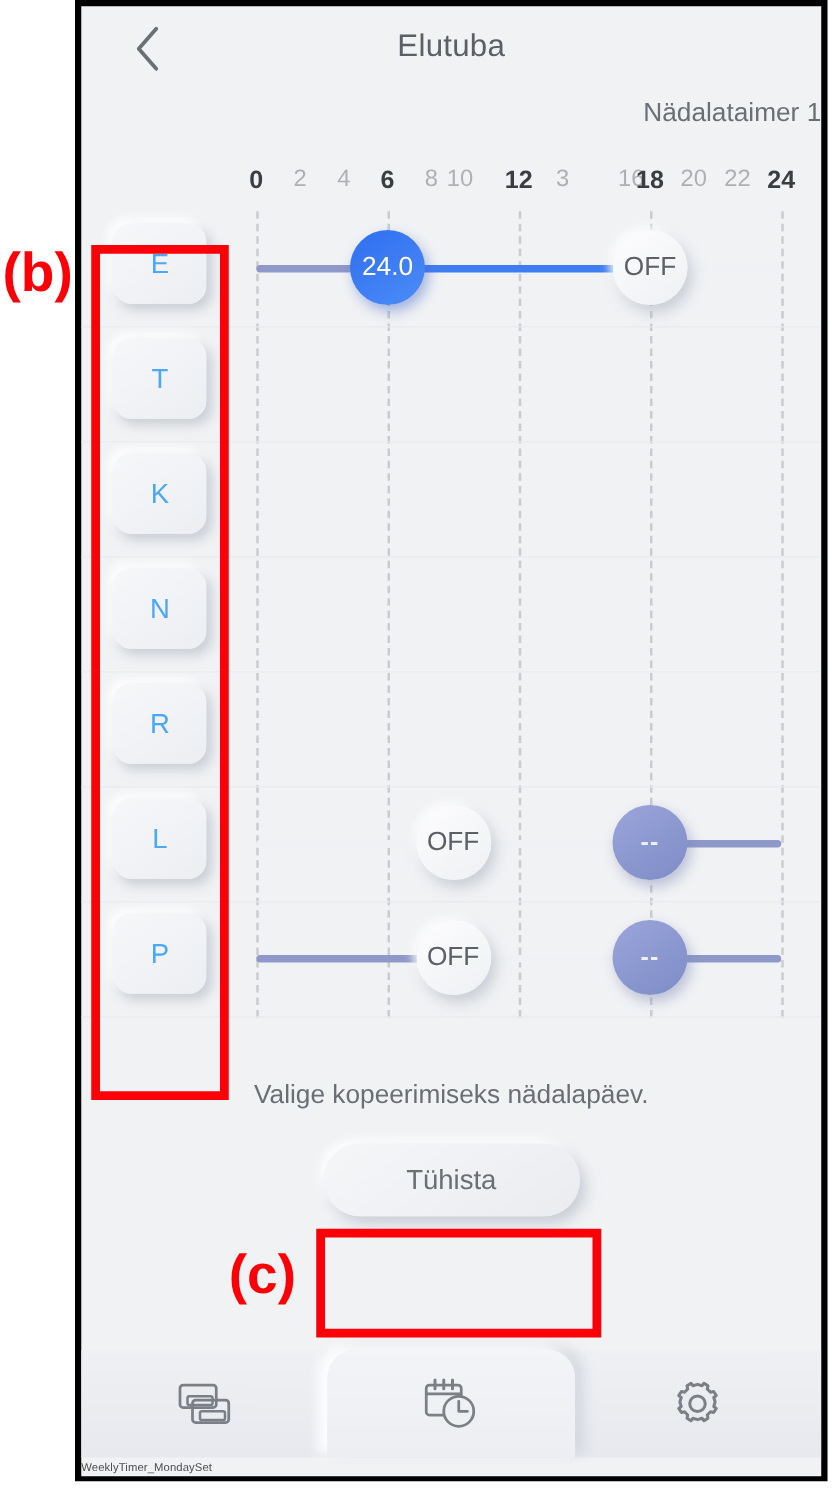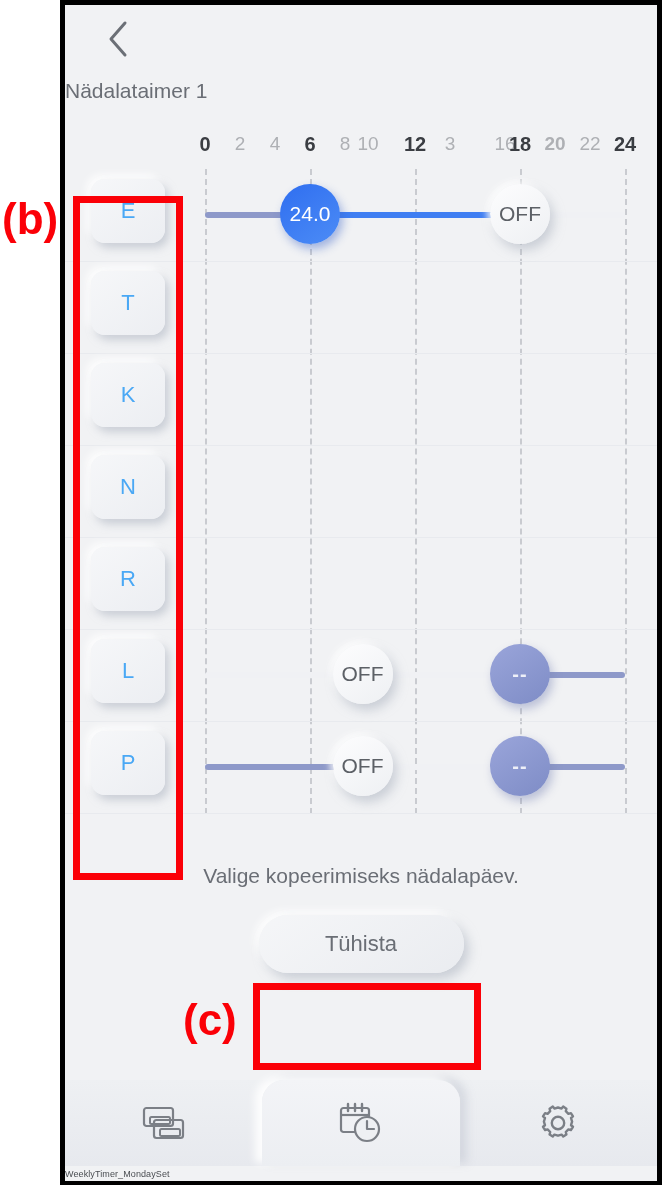--- a/index.html
+++ b/index.html
@@ -30,21 +30,21 @@
   #header{position:relative;height:125px;}
   #back-btn{
     position:absolute;left:27px;top:8px;width:52px;height:52px;
     display:flex;align-items:center;justify-content:center;cursor:pointer;
   }
   #title{
     position:absolute;left:0;right:0;top:18px;text-align:center;
     font-size:25px;color:#5b5f66;font-weight:400;letter-spacing:.2px;
   }
   #subtitle{
-    position:absolute;left:0;right:0;top:74px;text-align:left;
+    position:absolute;left:0;right:0;top:74px;text-align:right;
     font-size:21px;color:#6a6e75;font-weight:400;
   }
 
   
   #axis{position:relative;height:36px;margin-top:3px;}
   .tick-label{
     position:absolute;top:0;transform:translateX(-50%);
     font-size:19px;color:#aeb0b4;
   }
   .tick-label.major{color:#3a3d42;font-weight:700;font-size:20px;}
@@ -147,35 +147,36 @@
 <div id="figure">
 
   <div id="phone">
 
     <div id="header">
       <div id="back-btn">
         <svg width="26" height="40" viewBox="0 0 26 40">
           <polyline points="20,4 6,20 20,36" fill="none" stroke="#6b6f76" stroke-width="3" stroke-linecap="round" stroke-linejoin="round"></polyline>
         </svg>
       </div>
+      <div id="title">Elutuba</div>
       <div id="subtitle">Nädalataimer 1</div>
     </div>
 
     <div id="axis">
         <div class="tick-label major" style="left: 140px;">0</div>
         <div class="tick-label" style="left: 175px;">2</div>
         <div class="tick-label" style="left: 210px;">4</div>
         <div class="tick-label major" style="left: 245px;">6</div>
         <div class="tick-label" style="left: 280px;">8</div>
         <div class="tick-label" style="left: 303px;">10</div>
         <div class="tick-label major" style="left: 350px;">12</div>
         <div class="tick-label" style="left: 385px;">3</div>
         <div class="tick-label" style="left: 420px; margin-left: 20px;">16</div>
         <div class="tick-label major" style="left: 455px;">18</div>
-        <div class="tick-label" style="left: 490px; font-weight: bold;">20</div>
+        <div class="tick-label" style="left: 490px;">20</div>
         <div class="tick-label" style="left: 525px;">22</div>
         <div class="tick-label major" style="left: 560px;">24</div>
       </div>
 
     <div id="grid">
         <div class="vline" style="left: 140px;"></div>
         <div class="vline" style="left: 245px;"></div>
         <div class="vline" style="left: 350px;"></div>
         <div class="vline" style="left: 455px;"></div>
         <div class="vline" style="left: 560px;"></div>

